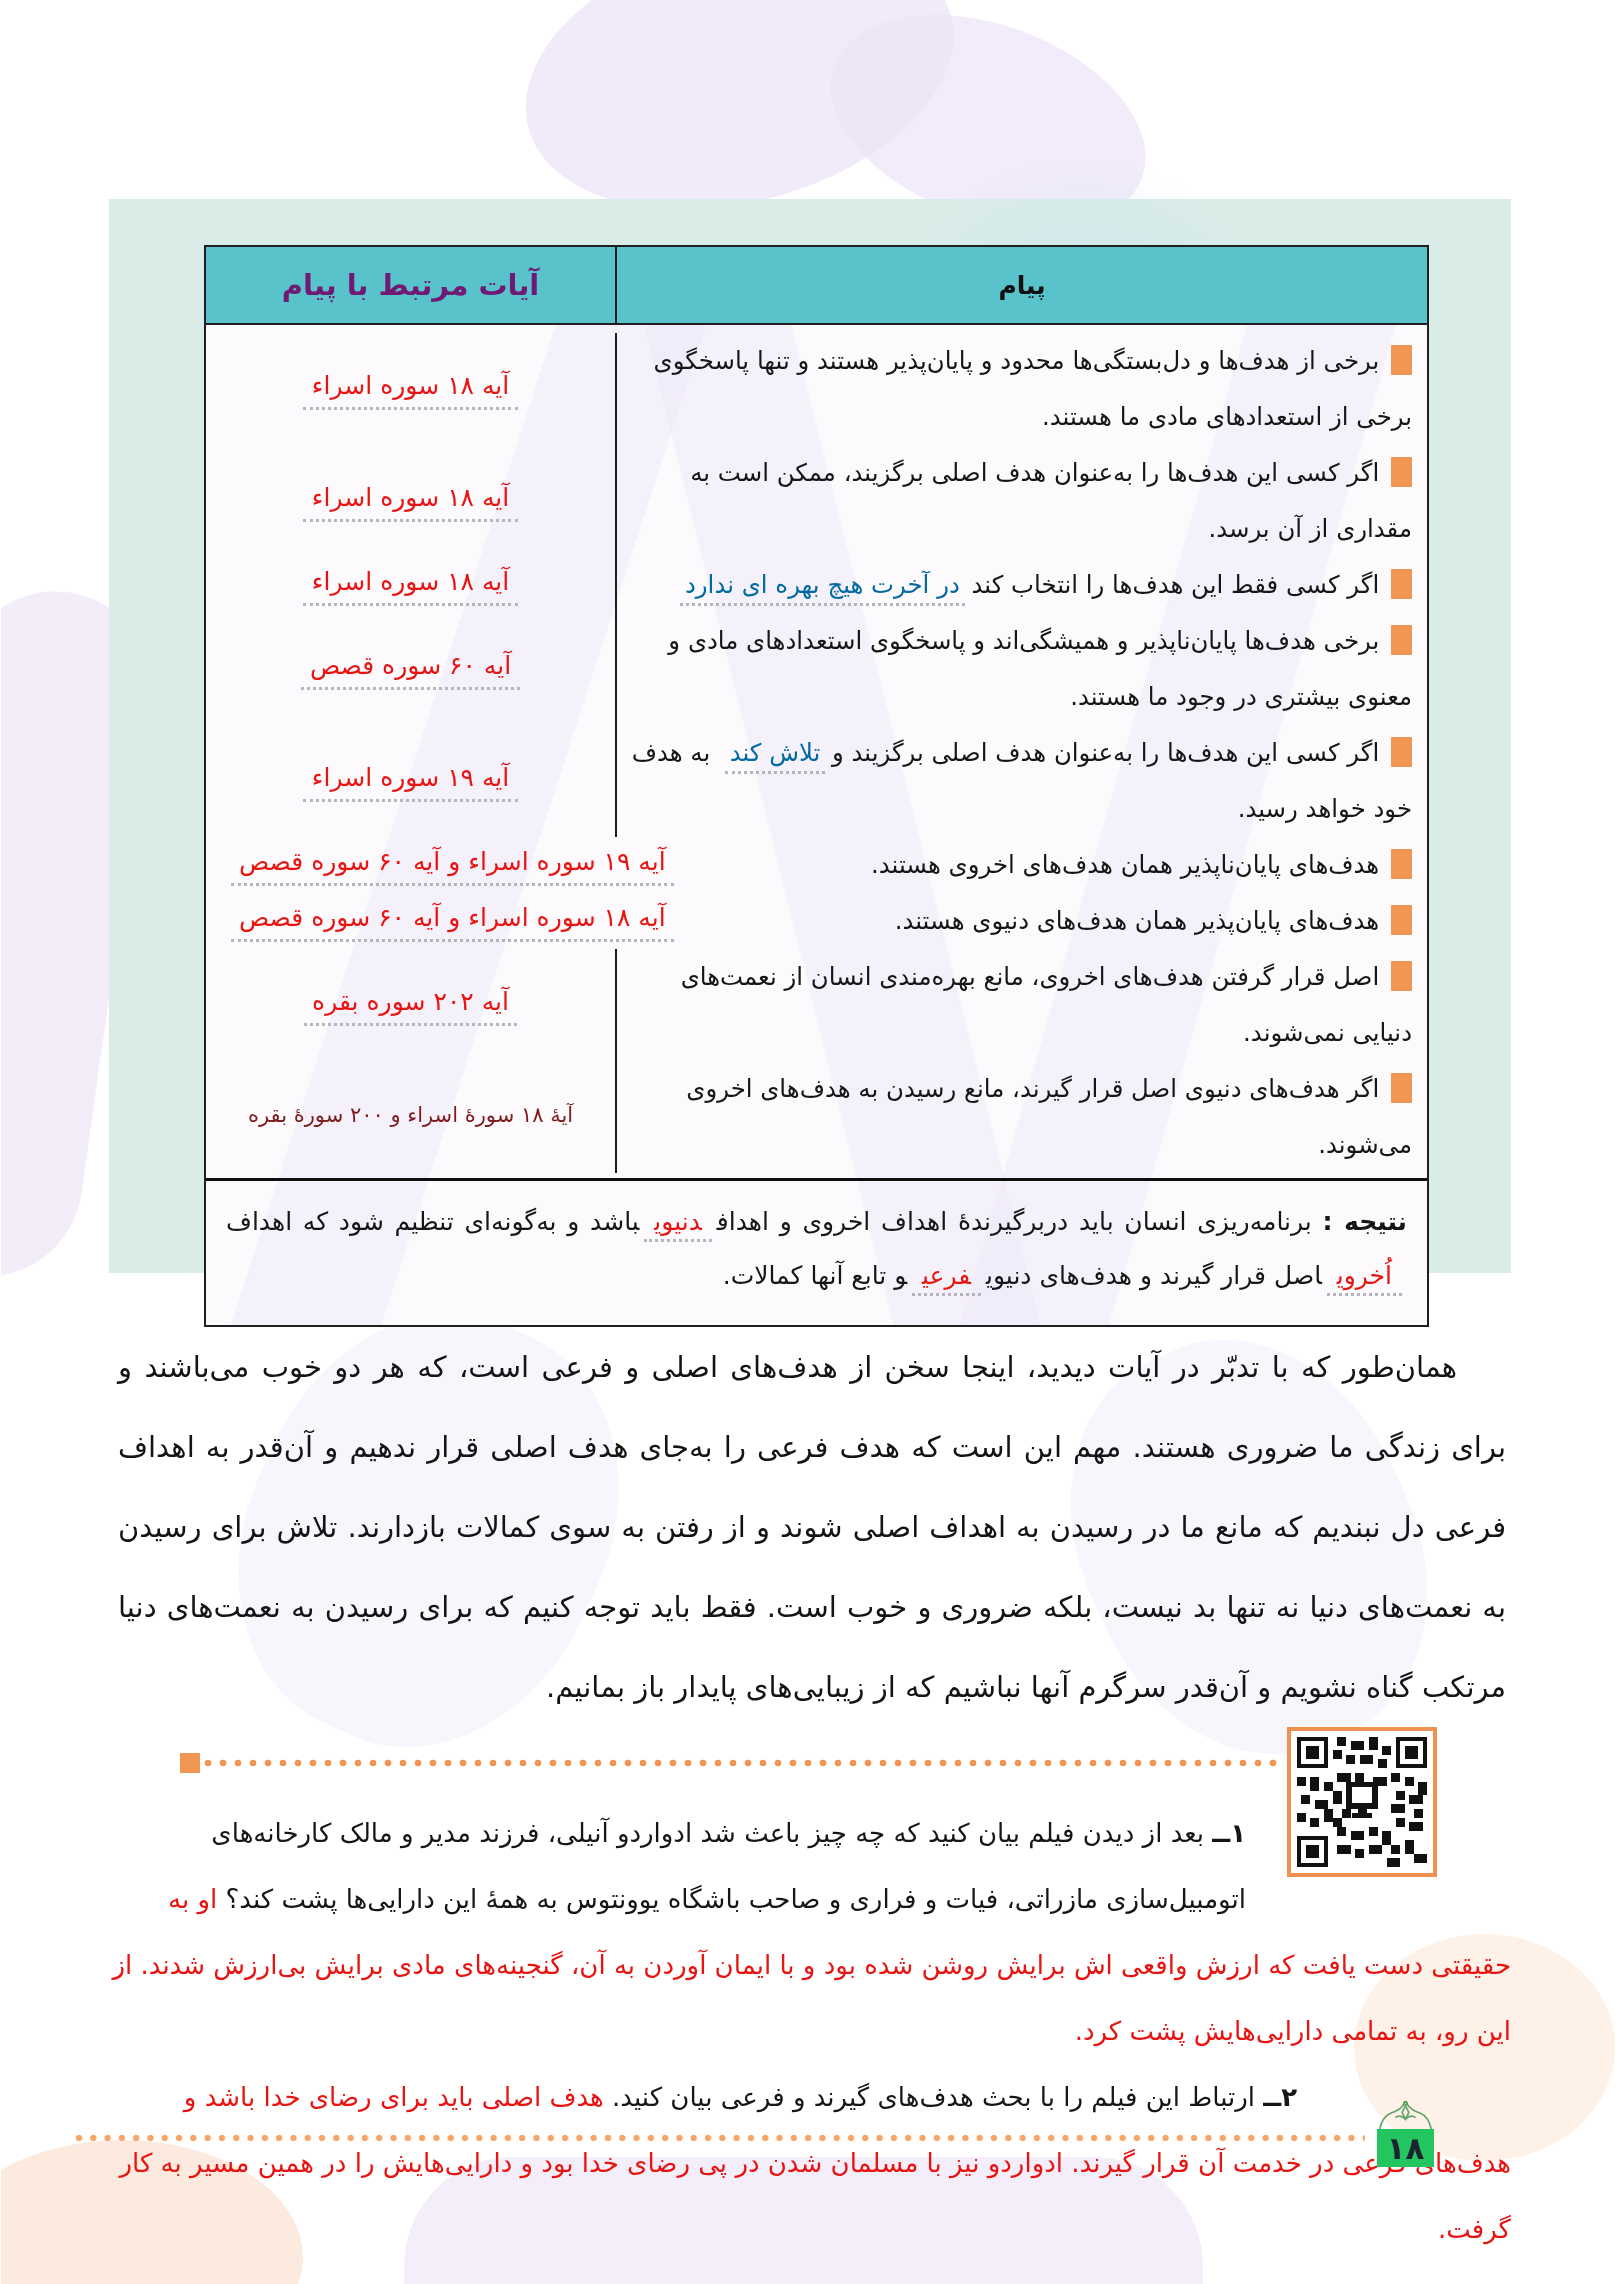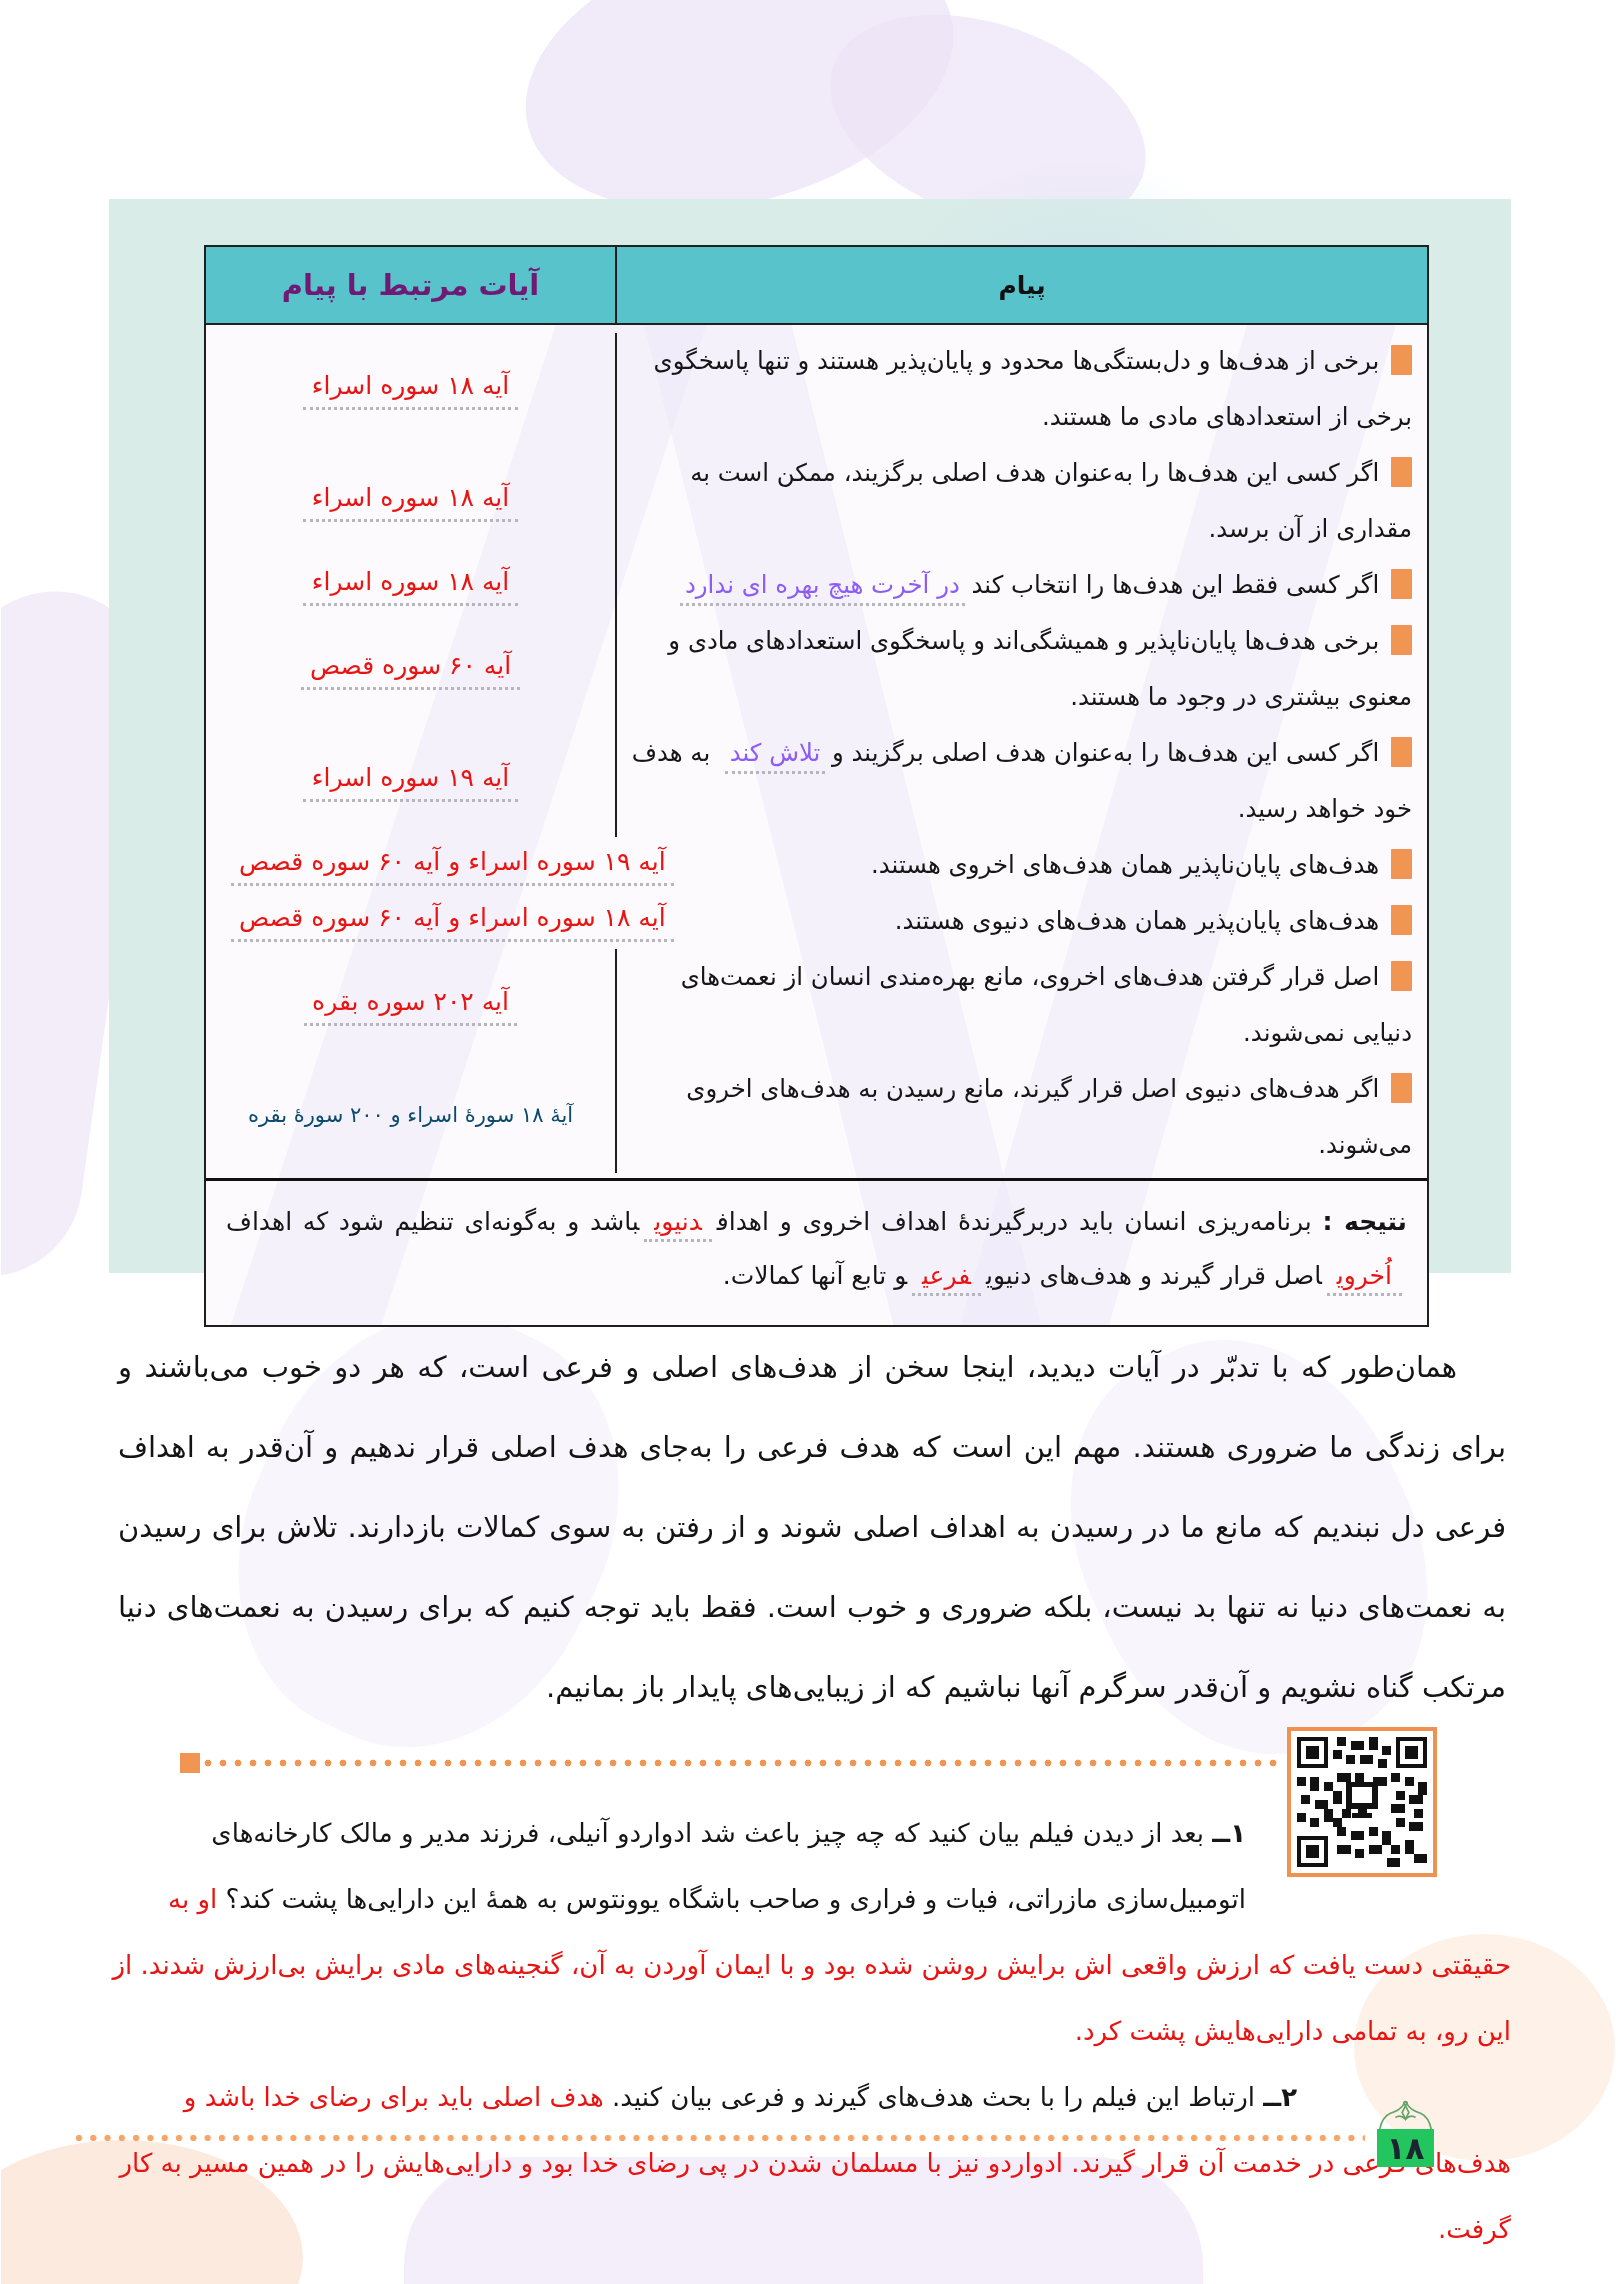--- a/index.html
+++ b/index.html
@@ -30,24 +30,24 @@
   .th-msg{flex:0 0 66.5%;box-sizing:border-box;border-left:2.5px solid #1f1f1f;display:flex;align-items:center;justify-content:center;
     font-weight:bold;font-size:25px;color:#101010;}
   .th-verses{flex:1;display:flex;align-items:center;justify-content:center;font-weight:bold;font-size:29px;color:#701a75;}
   .tbody{position:relative;z-index:1;padding:8.4px 0 5px;}
   .trow{display:flex;}
   .msg{flex:0 0 66.5%;box-sizing:border-box;border-left:2.5px solid #1f1f1f;padding:0 15px 0 11.8px;
     font-size:24.4px;line-height:56px;}
   .trow.nodiv .msg{border-left-color:transparent;text-align:right;}
   .answer{flex:1;display:flex;align-items:center;justify-content:center;}
   .answer-text{color:#e81412;font-size:25px;border-bottom:3.4px dotted #b5b5bd;padding:1.7px 8.4px 6.7px;text-align:center;}
-  .answer-text.printed{color:#0c4a6e;font-size:21px;border-bottom:none;}
+  .answer-text.printed{color:#7f1d1d;font-size:21px;border-bottom:none;}
   .answer-text.wide{white-space:nowrap;position:relative;right:-59px;}
   .bullet{display:inline-block;width:21px;height:30px;background:#f09552;margin-left:11.8px;vertical-align:-5.9px;border-radius:0.8px;}
-  .msg-red{color:#8b5cf6;border-bottom:3.4px dotted #b5b5bd;padding:0 5px 3.4px;margin:0 6.7px;}
+  .msg-red{color:#0369a1;border-bottom:3.4px dotted #b5b5bd;padding:0 5px 3.4px;margin:0 6.7px;}
   .conclusion{position:relative;z-index:1;border-top:3.4px solid #101010;padding:13.5px 20px 22px;font-size:25px;line-height:54px;text-align:justify;}
   .c-label{font-weight:bold;}
   .fill{color:#e81412;border-bottom:3.4px dotted #b5b5bd;padding:0 10px 3.4px;margin:0 5px;}
 
   
   .para{position:absolute;left:118px;top:1327px;width:1388px;font-size:29px;line-height:80px;
     text-align:justify;text-indent:49px;color:#141414;}
   .para b{font-weight:normal;}
 
   

